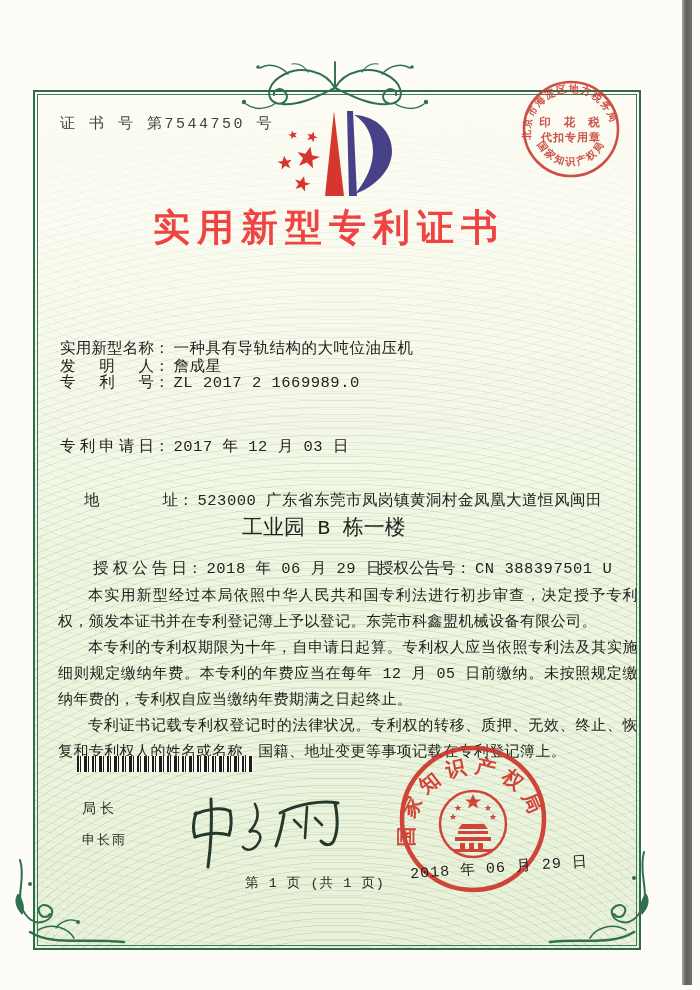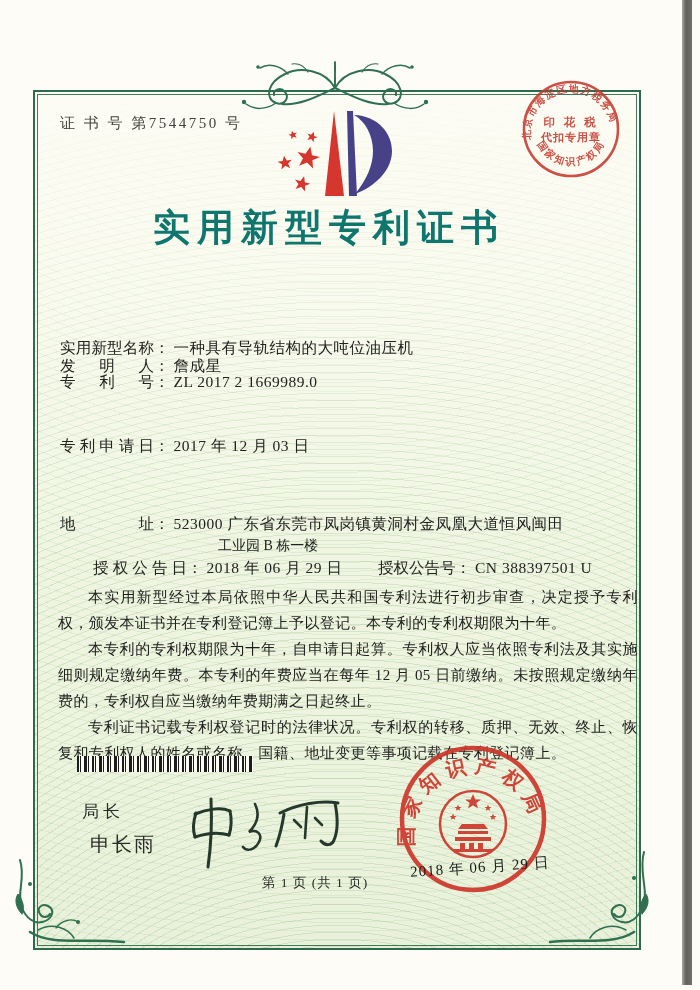--- a/index.html
+++ b/index.html
@@ -1,49 +1,49 @@
 <!DOCTYPE html>
 <html><head>
 <meta charset="utf-8">
 <style>
   html,body{margin:0;padding:0;background:#ffffff;}
   #stage{position:relative;width:700px;height:990px;background:#fdfcf7;overflow:hidden;
-         font-family:Liberation Serif, serif;}
+         font-family:Liberation Mono, monospace;}
   
   #scan-shadow{position:absolute;left:682px;top:0;width:10px;height:985px;
     background:linear-gradient(90deg,#a9a8a2 0%,#5f605a 40%,#70716b 100%);}
   
   #frame{position:absolute;left:33px;top:90px;width:604px;height:856px;
     border:2px solid #2e6b4d;
     background:
       linear-gradient(180deg, rgba(253,252,244,.95) 0%, rgba(253,252,244,.25) 34%, rgba(253,252,244,0) 55%),
       repeating-radial-gradient(circle at 50% 135%, rgba(120,175,105,.22) 0 1px, rgba(0,0,0,0) 1px 7px),
       repeating-radial-gradient(circle at 50% -45%, rgba(120,175,105,.13) 0 1px, rgba(0,0,0,0) 1px 9px),
       linear-gradient(180deg,#fbfbef 0%,#f1f6e4 45%,#e9f1da 100%);}
   #frame::after{content:"";position:absolute;inset:2px;border:1px solid #3c7a58;}
   .abs{position:absolute;}
   .txt{color:#22221f;}
   #cert-number{left:60px;top:114px;font-size:15px;letter-spacing:2.5px;color:#41413d;}
   #title{left:35px;top:203px;width:588px;text-align:center;font-size:37px;font-weight:bold;
-         letter-spacing:7px;color:#0f766e;}
+         letter-spacing:7px;color:#ef4444;}
   .frow{left:60px;font-size:15.5px;white-space:nowrap;}
   .flabel{display:inline-block;width:94px;text-align:justify;text-align-last:justify;vertical-align:top;}
   .fcolon{display:inline-block;margin-right:4px;}
   .fval{letter-spacing:.5px;}
   #row-name{top:297px;margin-top:41px;} #row-inventor{top:356px;} #row-patno{top:372px;}
-  #row-filing{top:436px;} #row-patentee{top:481px;} #row-address{top:514px;}
-  #addr-line2{position:absolute;left:158px;top:23px;font-size:14px;}
+  #row-filing{top:436px;} #row-patentee{top:481px;} #row-address{top:490px;margin-left:24px;}
+  #addr-line2{position:absolute;left:158px;top:23px;font-size:21px;}
   #row-grant{top:558px;margin-left:33px;} #row-pubno{left:378px;top:558px;}
   #body-text{left:58px;top:584px;width:580px;font-size:15px;line-height:26px;
     text-align:justify;color:#1e1e1b;letter-spacing:.4px;}
   #body-text p{margin:0;text-indent:2em;}
   #barcode{left:77px;top:756px;width:176px;height:16px;
     background:repeating-linear-gradient(90deg,#1c1c1c 0 2px,#fdfcf4 2px 3px,#1c1c1c 3px 4px,#fdfcf4 4px 7px,#1c1c1c 7px 10px,#fdfcf4 10px 11px,#1c1c1c 11px 12px,#fdfcf4 12px 15px);}
-  #officer-title{left:82px;top:800px;font-size:17px;letter-spacing:4px;color:#2c2c28;}
-  #officer-name{left:82px;top:831px;font-size:20px;letter-spacing:2px;color:#2c2c28;margin-left:8px;}
+  #officer-title{left:82px;top:800px;font-size:14px;letter-spacing:4px;color:#2c2c28;}
+  #officer-name{left:82px;top:831px;font-size:13px;letter-spacing:2px;color:#2c2c28;}
   #seal-date{left:410px;top:858px;font-size:15px;color:#1b1b19;transform:rotate(-4deg);letter-spacing:1px;}
   #footer-page{left:0;top:874px;width:630px;text-align:center;font-size:13.5px;color:#2a2a27;letter-spacing:1px;}
   svg{display:block;}
 </style>
 </head>
 <body>
 
 <div id="stage">
 
   <div id="scan-shadow"></div>
@@ -138,21 +138,21 @@
     <span id="addr-line2">工业园 B 栋一楼</span>
   </div>
   <div class="abs frow txt" id="row-grant">
     <span class="flabel">授权公告日</span><span class="fcolon">：</span><span class="fval">2018 年 06 月 29 日</span>
   </div>
   <div class="abs frow txt" id="row-pubno">
     <span>授权公告号</span><span class="fcolon">：</span><span class="fval">CN 388397501 U</span>
   </div>
 
   <div class="abs" id="body-text">
-    <p>本实用新型经过本局依照中华人民共和国专利法进行初步审查，决定授予专利权，颁发本证书并在专利登记簿上予以登记。本专利的专利权期限为十年。</p>
+    <p>本实用新型经过本局依照中华人民共和国专利法进行初步审查，决定授予专利权，颁发本证书并在专利登记簿上予以登记。东莞市科鑫盟机械设备有限公司。</p>
     <p>本专利的专利权期限为十年，自申请日起算。专利权人应当依照专利法及其实施细则规定缴纳年费。本专利的年费应当在每年 12 月 05 日前缴纳。未按照规定缴纳年费的，专利权自应当缴纳年费期满之日起终止。</p>
     <p>专利证书记载专利权登记时的法律状况。专利权的转移、质押、无效、终止、恢复和专利权人的姓名或名称、国籍、地址变更等事项记载在专利登记簿上。</p>
   </div>
 
   <div class="abs" id="barcode"></div>
 
   <div class="abs" id="officer-title">局长</div>
   <div class="abs" id="officer-name">申长雨</div>
 
   <svg class="abs" style="left:183px;top:790px;" width="172" height="84" viewBox="0 0 172 84">

